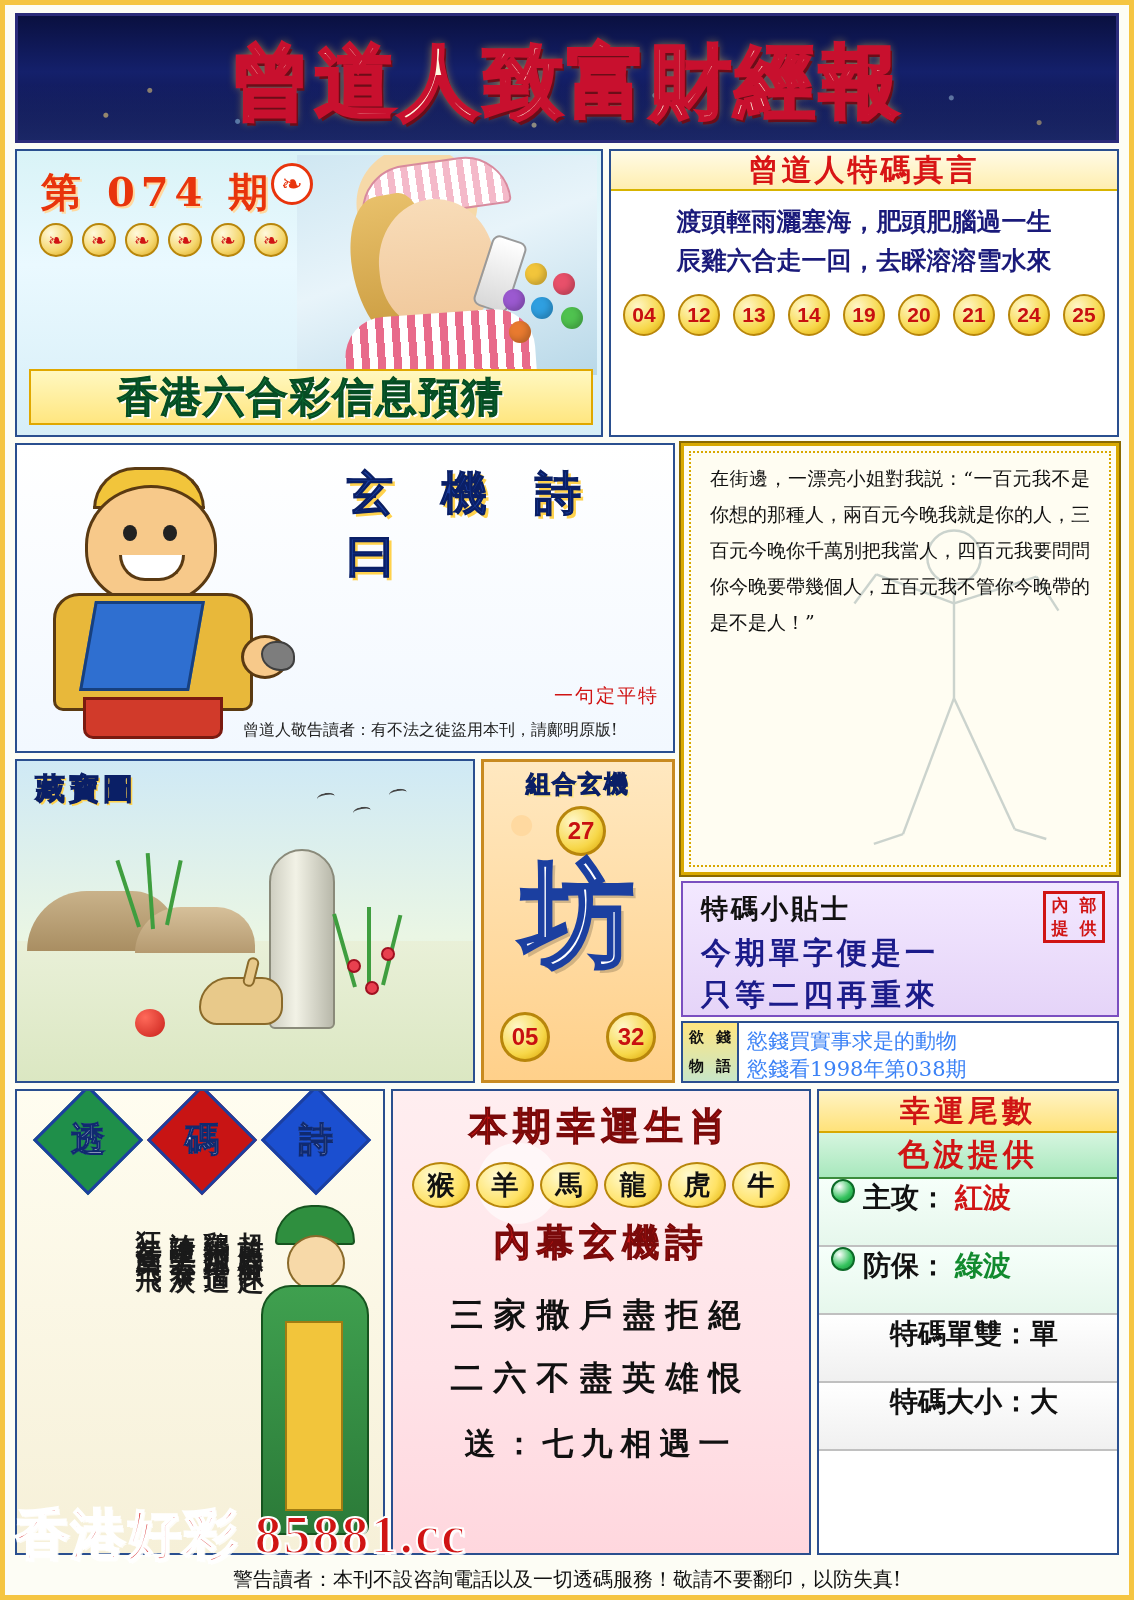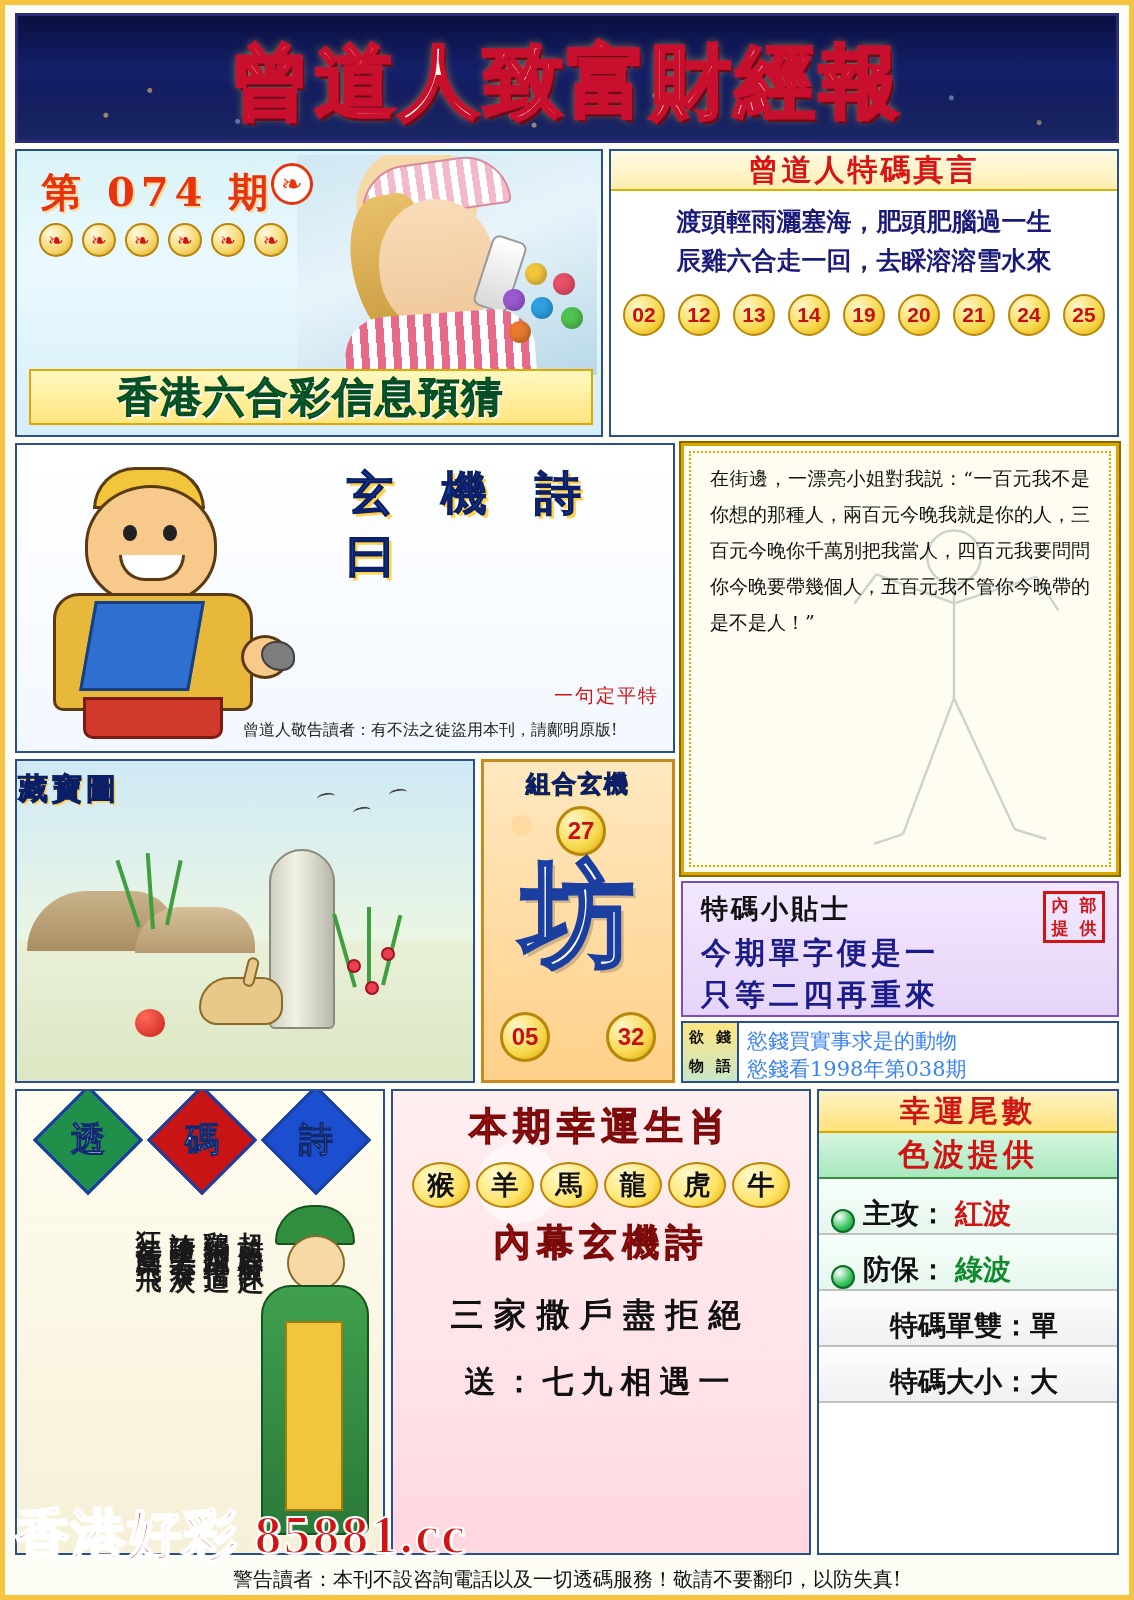--- a/index.html
+++ b/index.html
@@ -266,21 +266,21 @@
   }
   .chalk-figure svg { width:100%; height:100%; }
 
   
   .treasure {
     position:absolute; left:10px; top:754px; width:460px; height:324px;
     background:linear-gradient(180deg,#cfe9f5 0%,#eaf6e4 55%,#dfeecf 100%);
     border:2px solid #2a4f8f; overflow:hidden;
   }
   .treasure-label {
-    position:absolute; left:1px; top:8px;
+    position:absolute; left:18px; top:8px;
     font-family:"DejaVu Serif", serif; font-size:30px; font-weight:bold;
     color:#1b3fa0; -webkit-text-stroke:1px #0a1f66; text-shadow:2px 2px 0 #ffd24d;
     letter-spacing:4px;
   }
   .tr-hill { position:absolute; left:10px; top:130px; width:150px; height:60px;
     background:linear-gradient(180deg,#c9b28a,#a98e62); border-radius:80px 60px 0 0; }
   .tr-hill2 { position:absolute; left:118px; top:146px; width:120px; height:46px;
     background:linear-gradient(180deg,#d6c09a,#b59a70); border-radius:60px 50px 0 0; }
   .tr-ground { position:absolute; left:0; bottom:0; width:100%; height:140px;
     background:linear-gradient(180deg,#e9f0d8,#dbe7c2); }
@@ -463,21 +463,21 @@
     letter-spacing:14px;
   }
   .rc-title2 {
     height:46px; background:linear-gradient(180deg,#d6f5df,#a8e8bd);
     border-bottom:2px solid #3c8c3c;
     display:flex; align-items:center; justify-content:center;
     font-family:"DejaVu Serif", serif; font-size:31px; font-weight:bold;
     color:#d01414; letter-spacing:4px;
   }
   .rc-row {
-    height:56px; display:flex; align-items:flex-end; padding-left:12px; gap:8px;
+    height:68px; display:flex; align-items:flex-start; padding-left:12px; gap:8px;
     border-bottom:2px solid #c0c0c0;
     background:linear-gradient(180deg,#f6fffa,#e6f7ec);
     font-family:"DejaVu Serif", serif; font-size:28px; font-weight:bold; color:#111;
   }
   .rc-row .dot {
     width:24px; height:24px; border-radius:50%;
     background:radial-gradient(circle at 32% 28%, #ffffff, #35c35e 60%, #148c38);
     border:2px solid #0d6b28; flex:none;
   }
   .rc-row .val { color:#d01414; }
@@ -539,21 +539,21 @@
     </div>
   </div>
 
   <div class="oracle-block">
     <div class="oracle-title">曾道人特碼真言</div>
     <div class="oracle-poem">
       <div>渡頭輕雨灑塞海，肥頭肥腦過一生</div>
       <div>辰雞六合走一回，去睬溶溶雪水來</div>
     </div>
     <div class="oracle-nums">
-      <div class="num-ball">02</div>
+      <div class="num-ball">04</div>
       <div class="num-ball">12</div>
       <div class="num-ball">13</div>
       <div class="num-ball">14</div>
       <div class="num-ball">19</div>
       <div class="num-ball">20</div>
       <div class="num-ball">21</div>
       <div class="num-ball">24</div>
       <div class="num-ball">25</div>
     </div>
   </div>
@@ -682,20 +682,21 @@
       <div class="zodiac">猴</div>
       <div class="zodiac">羊</div>
       <div class="zodiac">馬</div>
       <div class="zodiac">龍</div>
       <div class="zodiac">虎</div>
       <div class="zodiac">牛</div>
     </div>
     <div class="lucky-h2">內幕玄機詩</div>
     <div class="lucky-verse">
       <div>三家撒戶盡拒絕</div>
+      <div>二六不盡英雄恨</div>
     </div>
     <div class="lucky-send">送：七九相遇一</div>
   </div>
 
   <div class="rightcol">
     <div class="rc-title">幸運尾數</div>
     <div class="rc-title2">色波提供</div>
 
     <div class="rc-row">
       <span class="dot"></span>

